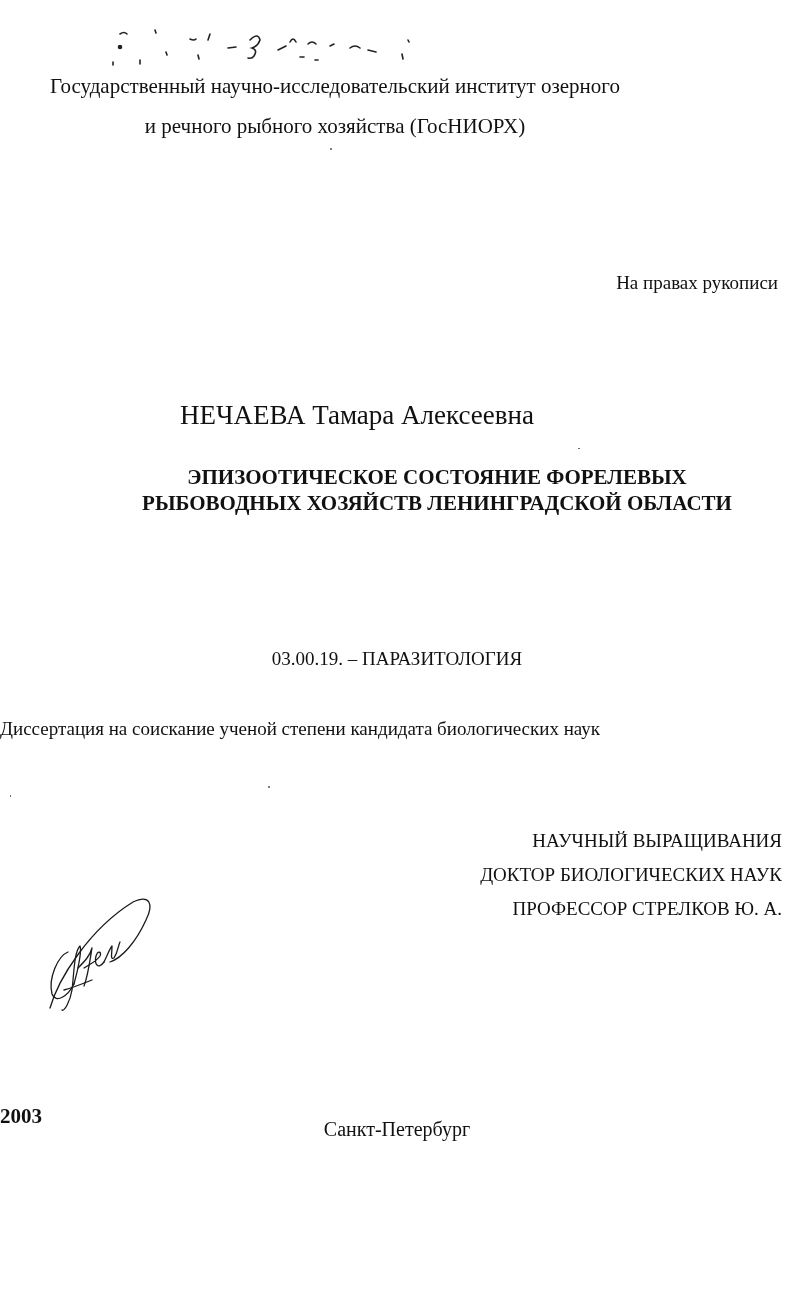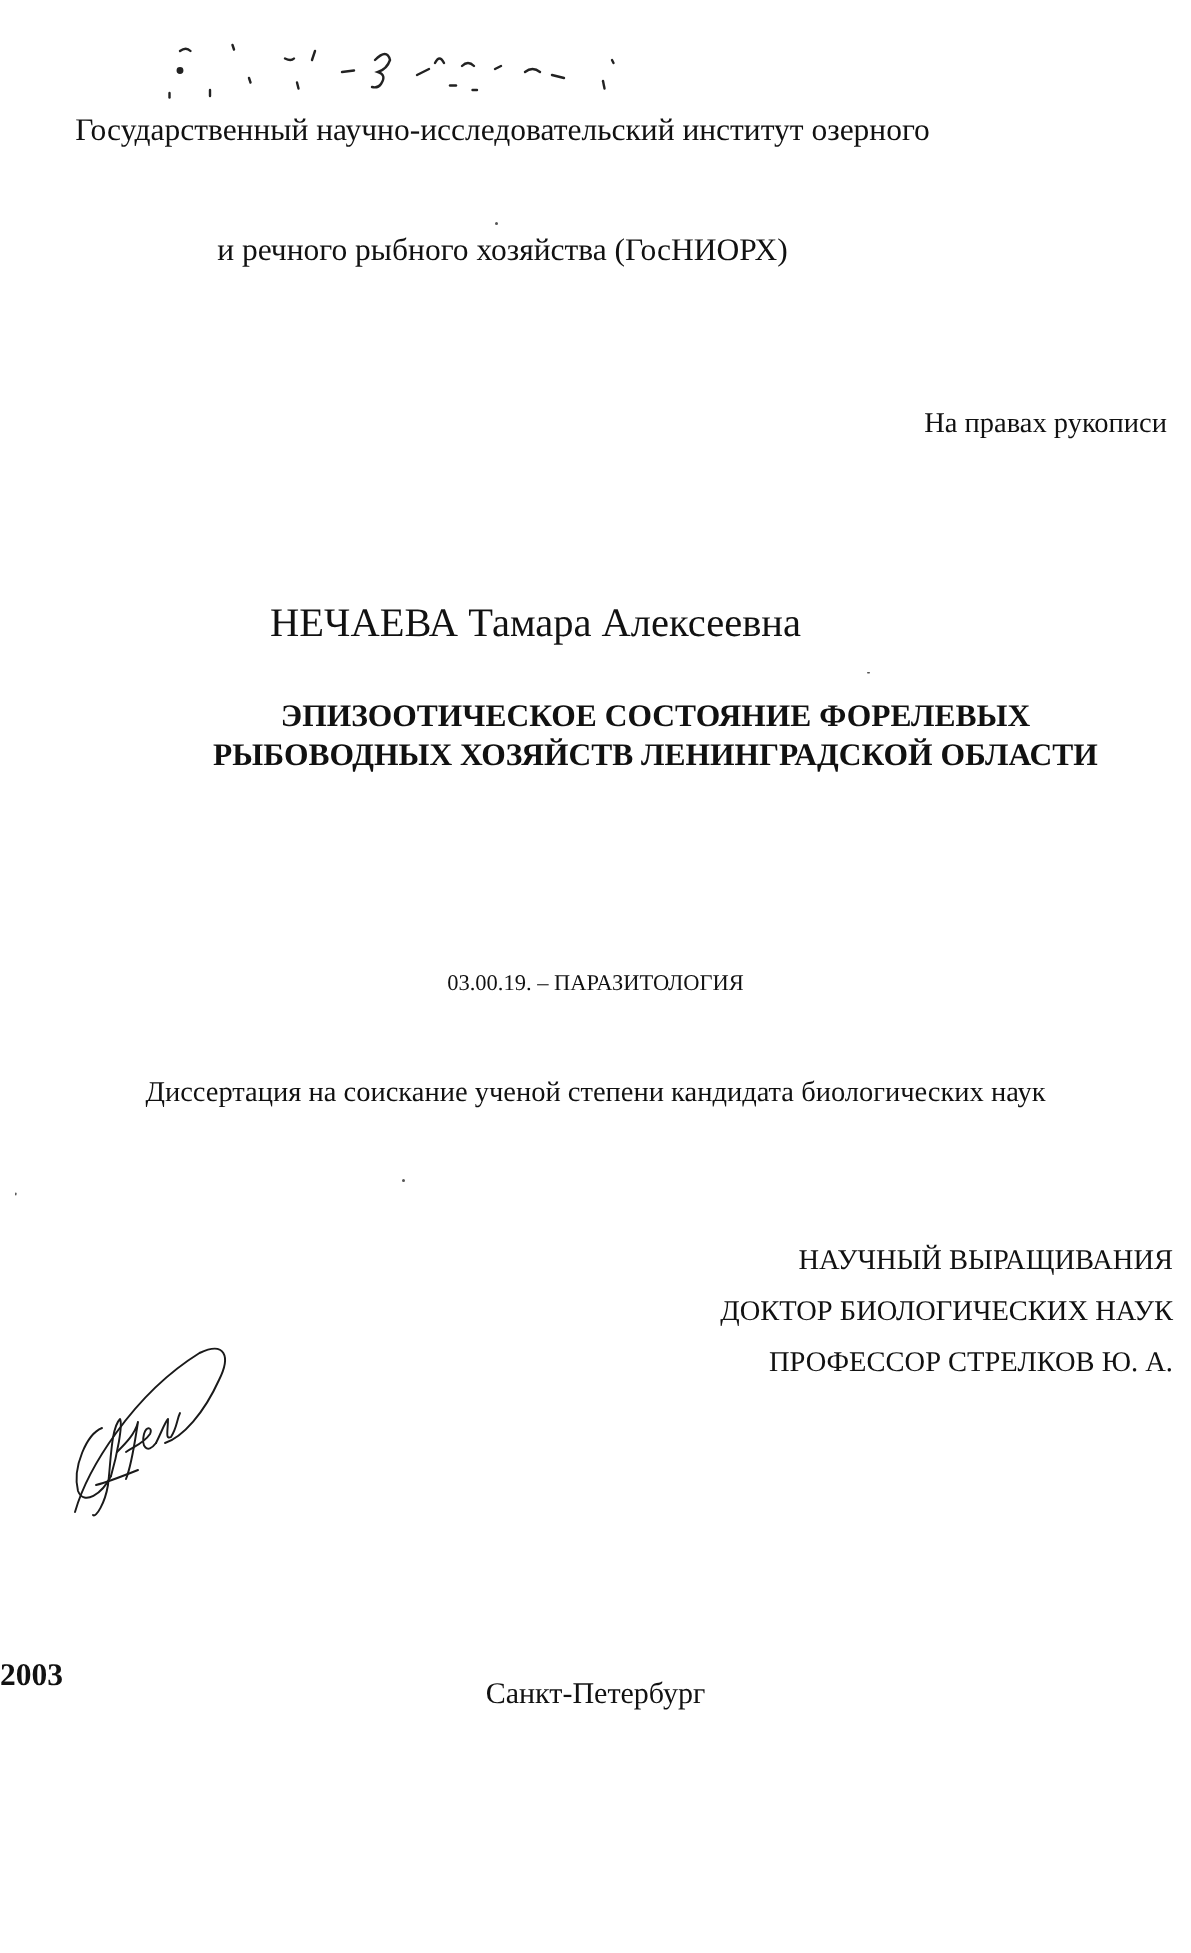--- a/index.html
+++ b/index.html
@@ -25,21 +25,21 @@
       height: 50px;
     }
 
     .institute-line {
       left: 0;
       width: 670px;
       text-align: center;
       font-size: 21px;
     }
     #inst1 { top: 74px; }
-    #inst2 { top: 114px; margin-top: 40px; }
+    #inst2 { top: 114px; }
 
     .rights {
       right: 16px;
       top: 256px;
       font-size: 19px;
       margin-top: 16px;
     }
 
     .author {
       left: 0;
@@ -60,27 +60,26 @@
       line-height: 26px;
       padding-left: 40px;
     }
     .title-block div { white-space: nowrap; }
 
     .specialty {
       left: 0;
       width: 794px;
       text-align: center;
       top: 648px;
-      font-size: 15px;
+      font-size: 19px;
     }
 
     .degree {
       left: 0;
       width: 794px;
-      text-align: center;
       top: 718px;
       font-size: 19px;
     }
 
     .supervisor {
       position: absolute;
       right: 12px;
       top: 824px;
       text-align: right;
       font-size: 19px;

